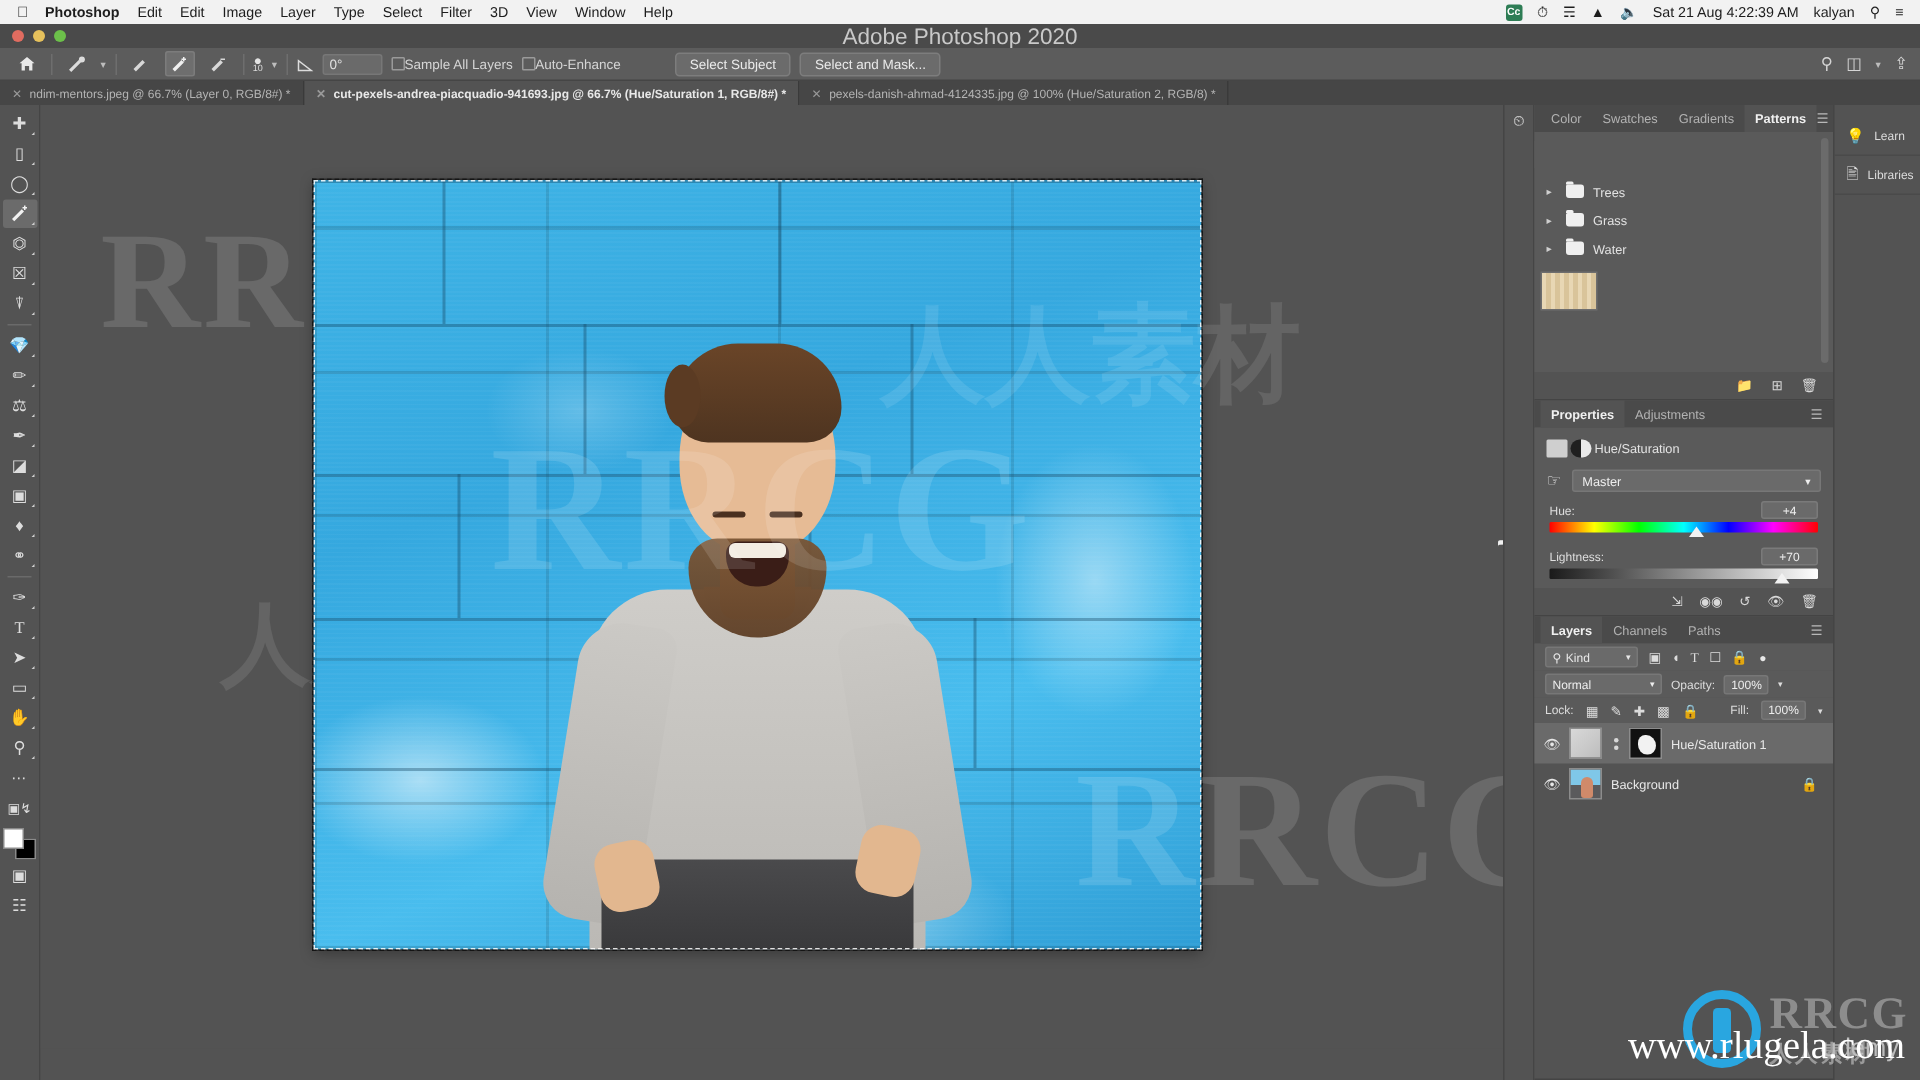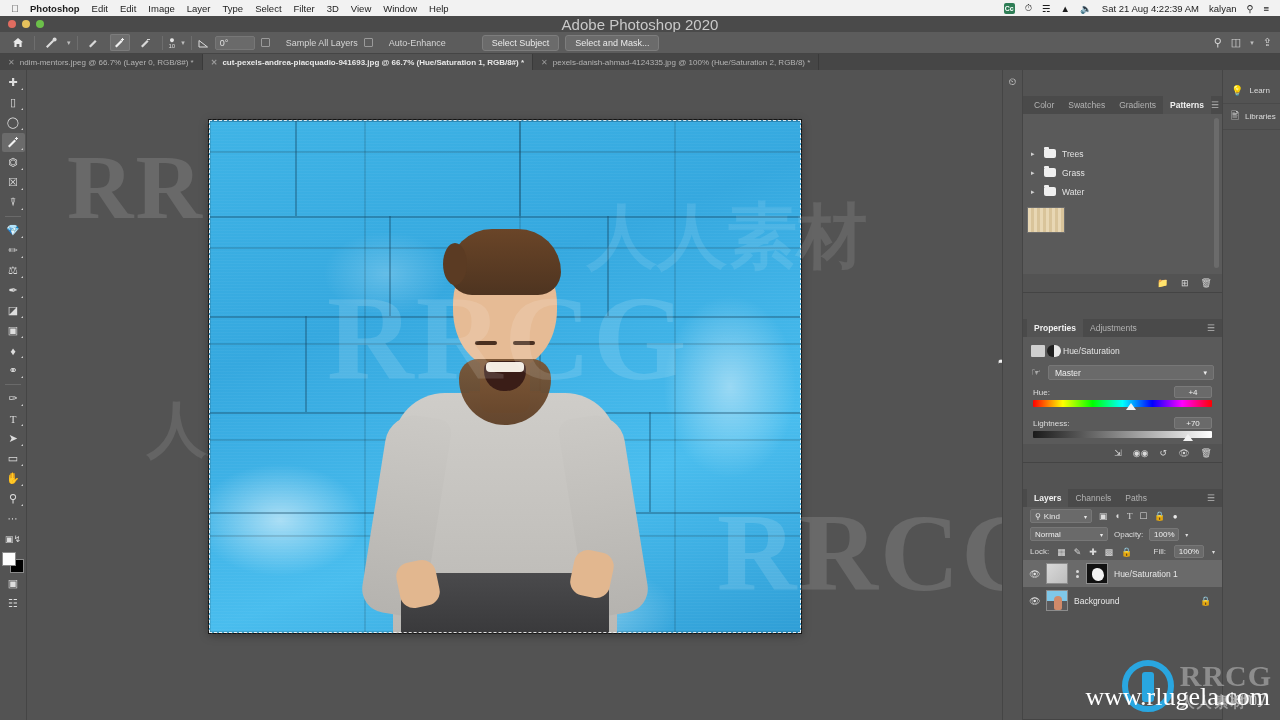--- a/index.html
+++ b/index.html
@@ -59,21 +59,21 @@
     width: 20px; height: 17px; display: flex; align-items: center; justify-content: center;
     border-radius: 2px;
   }
   .obtn.sel { background: #6e6e6e; box-shadow: inset 0 0 0 1px #7c7c7c; }
   .caret { font-size: 7px; color: #bdbdbd; }
   .numfield {
     background: #6a6a6a; border: 1px solid #777; height: 14px; min-width: 40px;
     border-radius: 2px; color: #e0e0e0; font-size: 9px;
     display: flex; align-items: center; padding: 0 4px;
   }
-  .chk { display: flex; align-items: center; gap: 16px; }
+  .chk { display: flex; align-items: center; gap: 0; }
   .chkbox { width: 9px; height: 9px; border: 1px solid #9a9a9a; background: #5c5c5c; border-radius: 1px; }
   .pbtn {
     background: #6b6b6b; border: 1px solid #7d7d7d; border-radius: 3px;
     height: 16px; padding: 0 9px; color: #eaeaea; font-size: 9px;
     display: flex; align-items: center;
   }
   .optright { margin-left: auto; display: flex; align-items: center; gap: 9px; }
 
   
   .tabbar {
@@ -180,21 +180,21 @@
     background: #4a4a4a; border-top: 1px solid #3e3e3e;
     display: flex; align-items: center; gap: 14px; padding: 0 10px;
     font-size: 8px; color: #c8c8c8;
   }
 
   
   .rdock { width: 200px; background: #535353; border-left: 1px solid #454545;
            display: flex; flex-direction: column; }
   .panel { background: #535353; border-bottom: 1px solid #444; }
   .ptabs { display: flex; align-items: center; height: 18px; background: #4a4a4a;
-           font-size: 8.5px; color: #b3b3b3; padding-left: 4px; margin-top: 26px; }
+           font-size: 8.5px; color: #b3b3b3; padding-left: 4px; }
   .ptab { padding: 0 7px; height: 18px; display: flex; align-items: center; white-space: nowrap; }
   .ptab.active { background: #535353; color: #f0f0f0; font-weight: bold; }
   .pmenu { margin-left: auto; padding-right: 7px; font-size: 9px; color: #b8b8b8; }
 
   .patbody { height: 160px; background: #5a5a5a; position: relative; padding-top: 6px; }
   .patsearch { height: 18px; margin: 0 0 6px 0; background: #5a5a5a; }
   .patrow { display: flex; align-items: center; gap: 6px; height: 19px; padding-left: 8px;
             font-size: 8.5px; color: #e2e2e2; }
   .chev { font-size: 7px; color: #cfcfcf; width: 7px; }
   .folder { width: 12px; height: 9px; background: #efefef; border-radius: 1px 2px 2px 2px; position: relative; }

